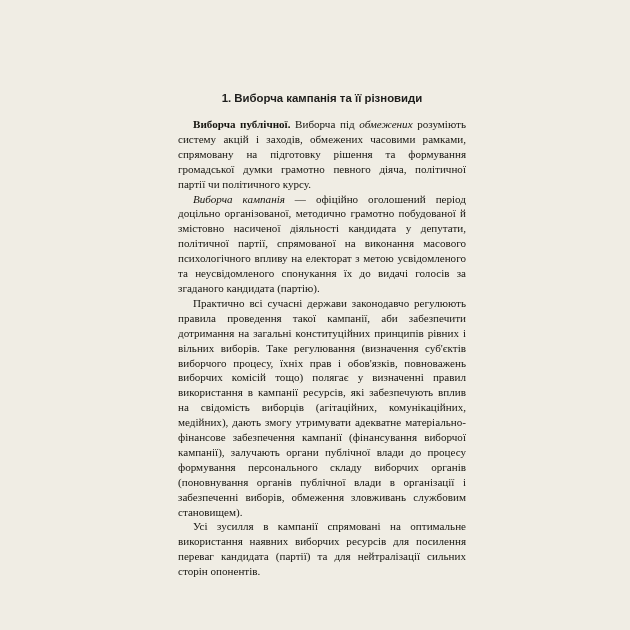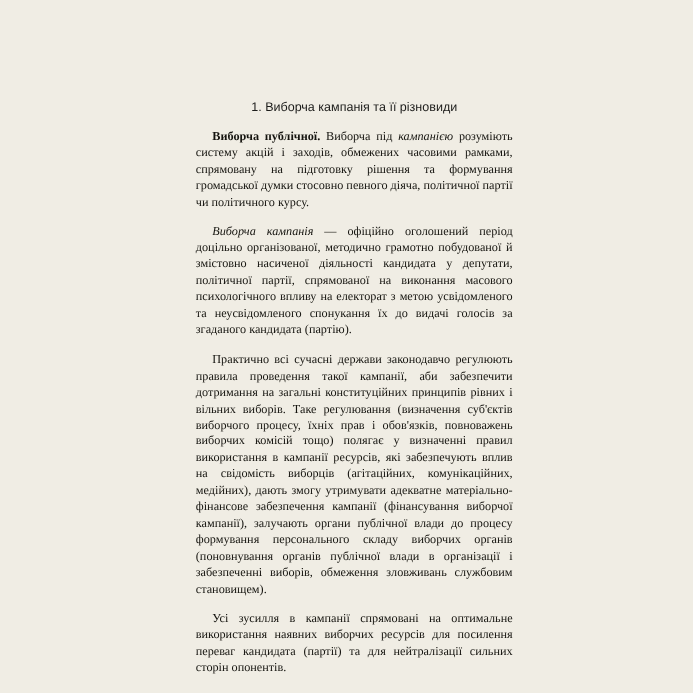--- a/index.html
+++ b/index.html
@@ -66,55 +66,55 @@
     position: absolute;
     right: 0px;
     bottom: -9px;
     width: 0;
     height: 0;
     border-left: 11px solid #2d2d2b;
     border-bottom: 9px solid transparent;
   }
   .section-title {
     font-family: "Liberation Sans", sans-serif;
-    font-weight: normal;
+    font-weight: bold;
     font-size: 11.4px;
     text-align: center;
     margin-top: 22px;
     margin-bottom: 13px;
     color: #1d1d1b;
   }
   p.body {
     font-family: "Liberation Serif", serif;
     font-size: 11.1px;
     line-height: 1.345;
     text-align: justify;
     text-indent: 15px;
     margin: 0;
     color: #15140f;
     hyphens: none;
   }
   p.body + p.body {
-    margin-top: 12px;
+    margin-top: 0px;
   }
   .b { font-weight: bold; }
   .i { font-style: italic; }
 </style>
 </head>
 <body>
 
 <div class="page">
   <div class="page-inner">
     <div class="content">
 
 
       <div class="section-title">1. Виборча кампанія та її різновиди</div>
 
       <div>
-        <p class="body"><span class="b">Виборча публічної.</span><span> Виборча під </span><span class="i">кампанією</span><span> розуміють систему акцій і заходів, обмежених часовими рамками, спрямовану на підготовку рішення та формування громадської думки стосовно певного діяча, політичної партії чи політичного курсу.</span></p>
+        <p class="body"><span class="b">Виборча публічної.</span><span> Виборча під </span><span class="i">обмежених</span><span> розуміють систему акцій і заходів, обмежених часовими рамками, спрямовану на підготовку рішення та формування громадської думки грамотно певного діяча, політичної партії чи політичного курсу.</span></p>
         <p class="body"><span class="i">Виборча кампанія</span><span> — офіційно оголошений період доцільно організованої, методично грамотно побудованої й змістовно насиченої діяльності кандидата у депутати, політичної партії, спрямованої на виконання масового психологічного впливу на електорат з метою усвідомленого та неусвідомленого спонукання їх до видачі голосів за згаданого кандидата (партію).</span></p>
         <p class="body"><span>Практично всі сучасні держави законодавчо регулюють правила проведення такої кампанії, аби забезпечити дотримання на загальні конституційних принципів рівних і вільних виборів. Таке регулювання (визначення суб'єктів виборчого процесу, їхніх прав і обов'язків, повноважень виборчих комісій тощо) полягає у визначенні правил використання в кампанії ресурсів, які забезпечують вплив на свідомість виборців (агітаційних, комунікаційних, медійних), дають змогу утримувати адекватне матеріально-фінансове забезпечення кампанії (фінансування виборчої кампанії), залучають органи публічної влади до процесу формування персонального складу виборчих органів (поновнування органів публічної влади в організації і забезпеченні виборів, обмеження зловживань службовим становищем).</span></p>
         <p class="body"><span>Усі зусилля в кампанії спрямовані на оптимальне використання наявних виборчих ресурсів для посилення переваг кандидата (партії) та для нейтралізації сильних сторін опонентів.</span></p>
 
       </div>
 
     </div>
   </div>
 </div>
 

